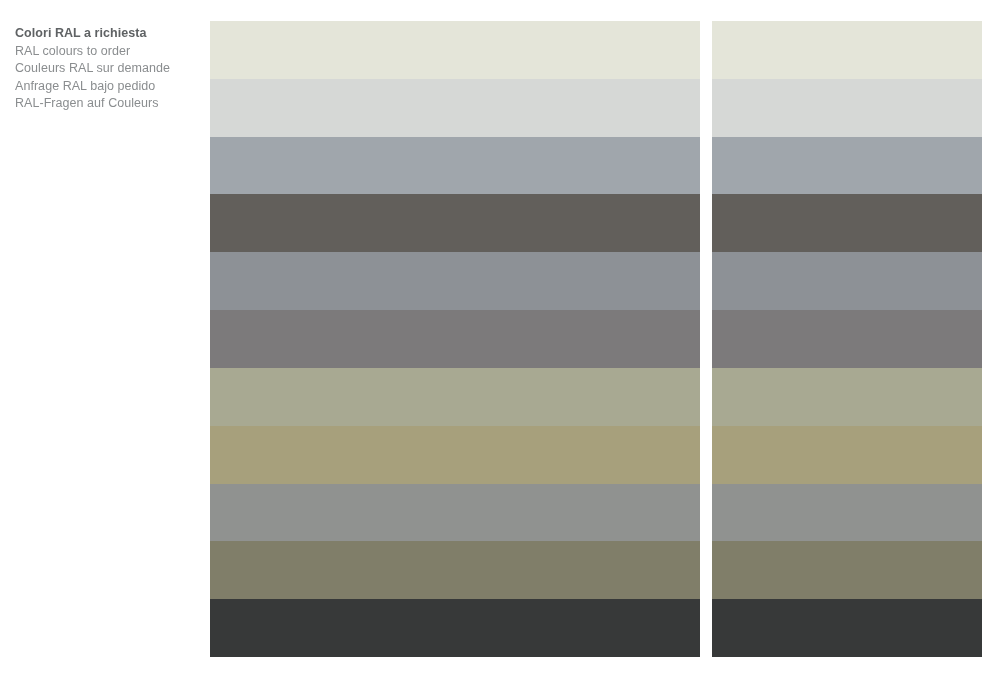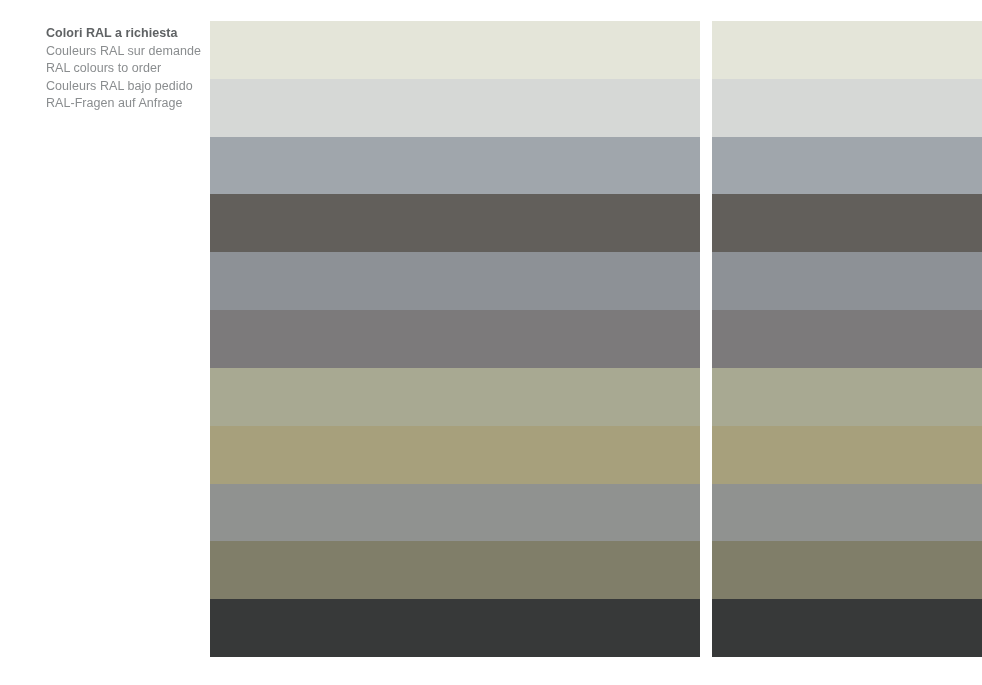--- a/index.html
+++ b/index.html
@@ -22,21 +22,20 @@
     left: 15px;
     top: 25px;
     width: 190px;
   }
   .caption-line {
     font-size: 12.5px;
     line-height: 17.5px;
     color: #8a8d8f;
     letter-spacing: 0.05px;
     white-space: nowrap;
-    margin-left: 31px;
   }
   .caption-line.primary {
     font-weight: bold;
     color: #5f6264;
   }
 
   
   #swatch-grid {
     position: absolute;
     left: 210px;
@@ -57,24 +56,24 @@
   }
   .swatch-cell.left-col  { width: 490px; }
   .swatch-gutter         { width: 12px; background: #ffffff; }
   .swatch-cell.right-col { flex: 1 1 auto; }
 </style>
 </head>
 <body style="background-color: rgb(255, 255, 255);">
 
 <div id="caption-block">
   <div class="caption-line primary">Colori RAL a richiesta</div>
+  <div class="caption-line">RAL colours to order</div>
   <div class="caption-line">Couleurs RAL sur demande</div>
-  <div class="caption-line">RAL colours to order</div>
-  <div class="caption-line">Couleurs RAL bajo pedido</div>
-  <div class="caption-line">RAL-Fragen auf Anfrage</div>
+  <div class="caption-line">Anfrage RAL bajo pedido</div>
+  <div class="caption-line">RAL-Fragen auf Couleurs</div>
 </div>
 
 <div id="swatch-grid">
 
   <div class="swatch-row">
     <div class="swatch-cell left-col" style="background-color: rgb(228, 229, 217);"></div>
     <div class="swatch-gutter" style="background-color: rgb(255, 255, 255);"></div>
     <div class="swatch-cell right-col" style="background-color: rgb(228, 229, 217);"></div>
   </div>
 

